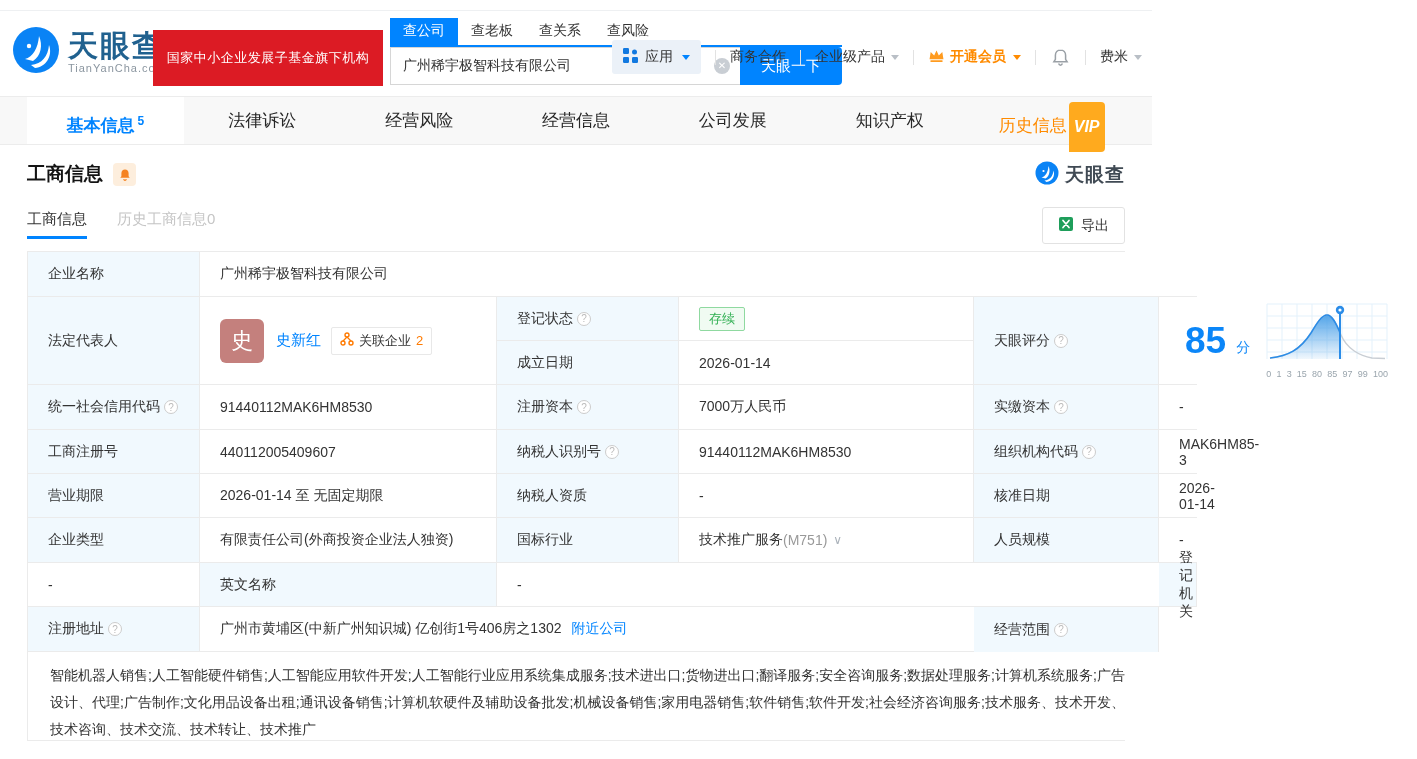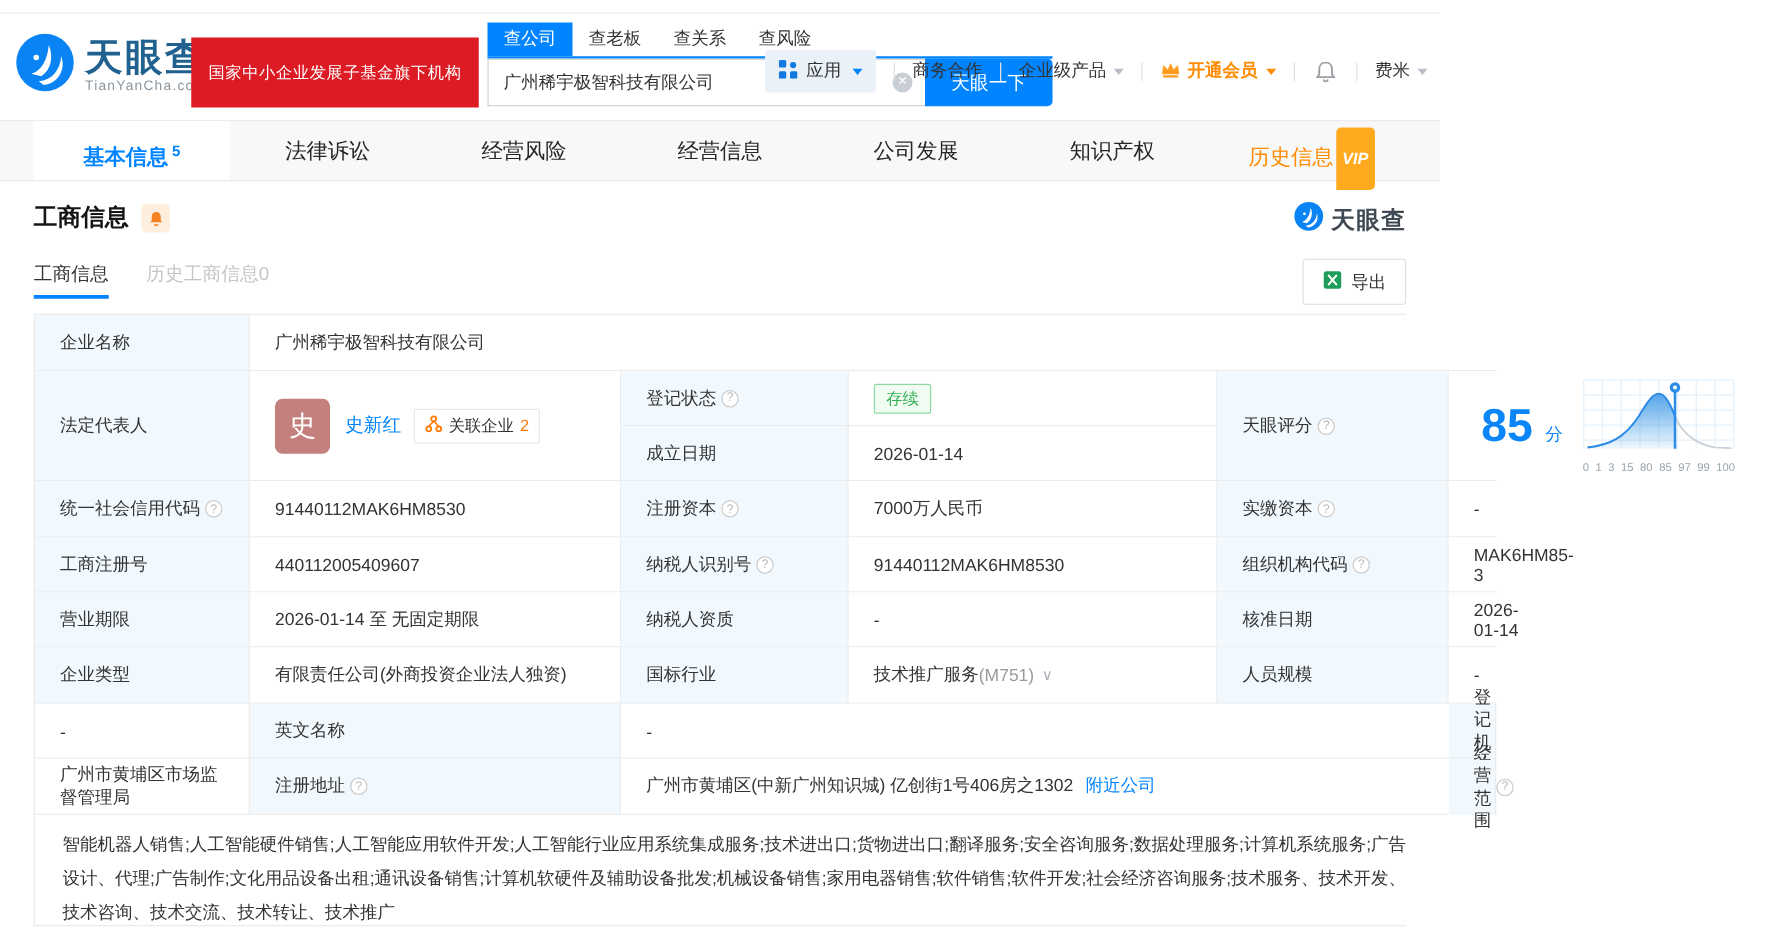--- a/index.html
+++ b/index.html
@@ -44,21 +44,21 @@
   
   .page-tabs { display:flex; height:49px; background:#f8f8f8; border-top:1px solid #ececec;
                border-bottom:1px solid #ececec; padding:0 27px; }
   .page-tab { flex:1; text-align:center; line-height:48px; font-size:17px; color:#262626;
               cursor:pointer; position:relative; }
   .page-tab.active { background:#fff; color:#0084ff; font-weight:bold; }
   .tab-count { font-size:12px; vertical-align:6px; margin-left:3px; }
   .page-tab.history { color:#ff8b00; }
   .page-tab.history .tab-count { color:#9b9b9b; }
   .vip-badge { position:absolute; top:5px; margin-left:2px; background:#ffaa1e; color:#fff;
-               font-size:13px; font-weight:bold; font-style:italic; padding:1px 5px; border-radius:4px 4px 4px 0; }
+               font-size:16px; font-weight:bold; font-style:italic; padding:1px 5px; border-radius:4px 4px 4px 0; }
   .help-ic { display:inline-flex; width:14px; height:14px; border:1px solid #ccc; border-radius:50%;
              color:#bbb; font-size:10px; align-items:center; justify-content:center; margin-left:4px;
              cursor:pointer; flex:none; background:#fff; }
 
   
   .content { position:relative; padding:14px 27px 0; }
   .section-head { display:flex; align-items:center; height:30px; }
   .section-title { font-size:19px; font-weight:bold; color:#141414; }
   .bell-chip { width:23px; height:23px; background:#fdeedd; border-radius:4px; margin-left:10px;
                display:flex; align-items:center; justify-content:center; cursor:pointer; }
@@ -439,23 +439,20 @@
       <div class="cell lab">
           <span>英文名称</span>
         </div>
       <div class="cell span3 last">
           <span>-</span>
         </div>
 
       <div class="cell lab">
           <span>登记机关</span>
         </div>
-      <div class="cell">
-          <span>广州市黄埔区市场监督管理局</span>
-        </div>
       <div class="cell lab">
         <span>注册地址</span>
           <span class="help-ic">?</span>
       </div>
       <div class="cell span3 last">
         <span>广州市黄埔区(中新广州知识城) 亿创街1号406房之1302</span>
         <span class="blue-link">附近公司</span>
       </div>
 
       <div class="cell lab nob scope-lab">

